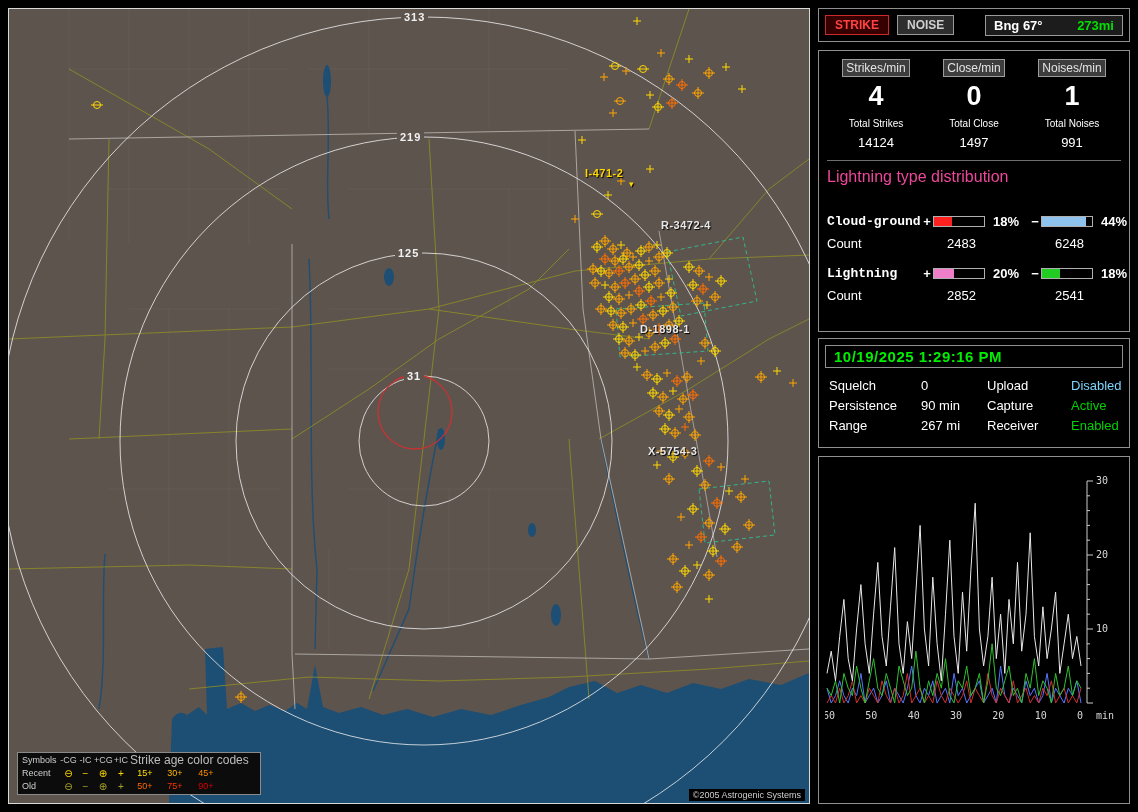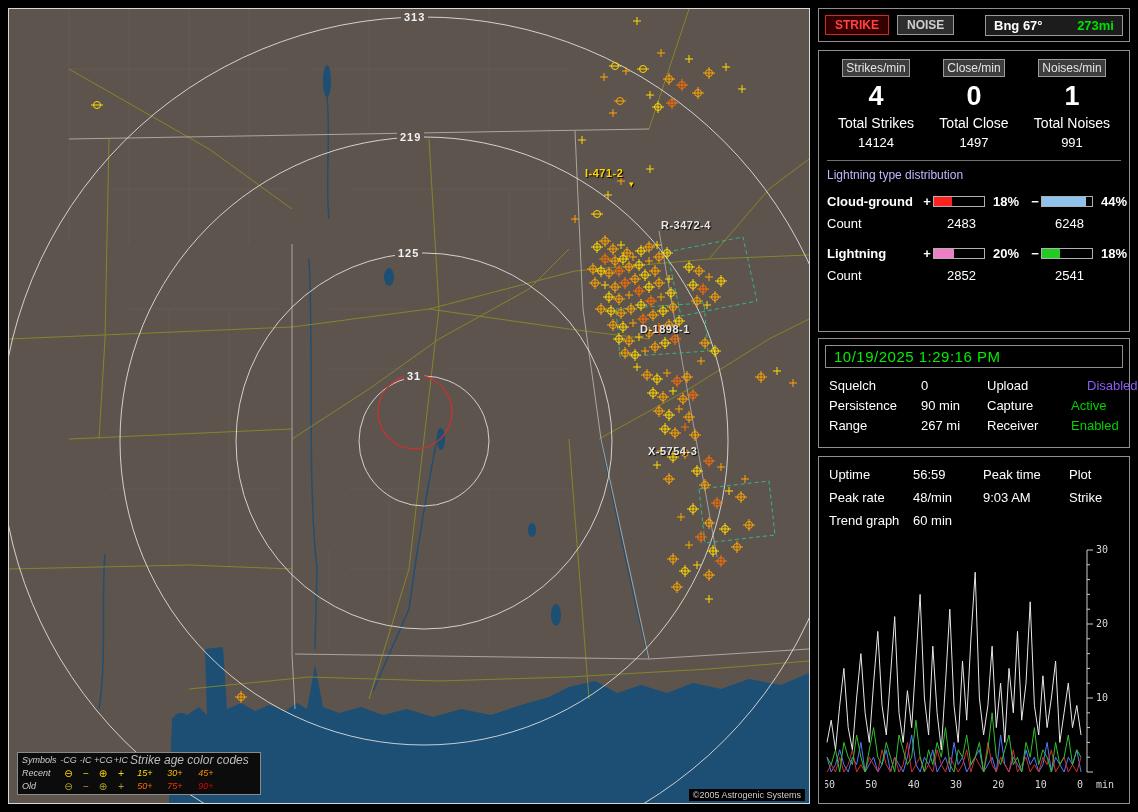--- a/index.html
+++ b/index.html
@@ -15,21 +15,21 @@
                 padding:0 3px; font-weight:bold; letter-spacing:1px; }
   .storm-label { position:absolute; font-size:11px; font-weight:bold;
                  text-shadow:1px 1px 1px #000; letter-spacing:.5px; }
   .storm-caret { position:absolute; font-size:9px; color:#ffd800; text-shadow:1px 1px 1px #000; }
 
   
   #map-legend { position:absolute; left:8px; bottom:8px; width:244px; background:#0c0c0c;
                 border:1px solid #8a8a8a; font-size:9px; color:#c8c8c8; padding:1px 2px; }
   .leg-grid { display:grid; grid-template-columns:40px 17px 17px 18px 18px 30px 30px 32px;
               line-height:13px; }
-  .leg-grid span { text-align:center; white-space:nowrap;font-style:italic; }
+  .leg-grid span { text-align:center; white-space:nowrap; }
   .leg-grid .lbl { text-align:left; padding-left:2px; color:#cfcfcf; }
   .leg-age-header { grid-column:6 / span 3; font-size:12px; color:#bdbdbd; }
   .leg-sym { font-size:10px; line-height:13px; }
   #map-copyright { position:absolute; right:4px; bottom:2px; font-size:9px; color:#cfcfcf;
                    background:#000; padding:1px 4px; }
 
   
   .pbox { position:absolute; left:818px; width:312px; background:#000;
           border:1px solid #8f8f8f; color:#fff; }
   #box-top   { top:8px;   height:34px; display:flex; align-items:center; padding:0 6px; gap:8px; }
@@ -42,40 +42,40 @@
   .chip.strike { color:#ff4242; border-color:#cc2a2a; background:#360000; }
   #bng-box { margin-left:auto; border:1px solid #9a9a9a; background:#1c1c1c;
              display:flex; gap:10px; padding:2px 8px; font-size:13px; font-weight:bold;
              min-width:138px; justify-content:space-between; }
   .green { color:#00e000; }
 
   .cnt-grid { display:grid; grid-template-columns:1fr 1fr 1fr; text-align:center; row-gap:2px; }
   .cnt-chip { justify-self:center; font-size:12px; padding:1px 3px; border:1px solid #9c9c9c;
               background:#3d3d3d; color:#e4e4e4; cursor:pointer; }
   .cnt-big { font-size:27px; font-weight:bold; line-height:34px; }
-  .cnt-lbl { font-size:14px; line-height:17px; }
+  .cnt-lbl { font-size:10px; line-height:17px; }
   .cnt-val { font-size:13px; line-height:17px; }
 
   .divider { border-top:1px solid #6f6f6f; margin:9px 0 7px 0; }
-  .dist-title { font-size:12px; color:#c4b5fd; margin-bottom:8px; }
+  .dist-title { font-size:16px; color:#ec4899; margin-bottom:24px; }
 
   .dist-row { display:grid; grid-template-columns:94px 12px 56px 40px 12px 56px 40px;
               align-items:center; height:22px; font-size:13px; }
-  .dist-row .dlabel { font-weight:bold; }
+  .dist-row .dlabel { font-weight:bold;font-family:Liberation Mono, monospace; }
   .dist-row .sign { text-align:center; font-weight:bold; }
   .gauge { width:52px; height:11px; border:1px solid #b0b0b0; background:#000; }
   .gauge > div { height:100%; }
   .pct { font-weight:bold; padding-left:4px; }
   .count-row { display:grid; grid-template-columns:94px 12px 96px 12px 96px;
                height:22px; align-items:center; font-size:13px; }
   .count-row .cv { padding-left:14px; }
   .dist-gap { height:8px; }
 
   #datetime-box { border:1px solid #8f8f8f; padding:2px 8px; margin:2px 0 8px 0;
-                  font-size:15px; font-weight:normal; color:#00ee00; letter-spacing:.5px; }
+                  font-size:15px; font-weight:bold; color:#00ee00; letter-spacing:.5px; }
   .info-grid { display:grid; grid-template-columns:92px 66px 84px auto;
                font-size:13px; line-height:20px; padding-left:4px; }
 
   .trend-grid { display:grid; grid-template-columns:84px 70px 86px auto;
                 font-size:13px; line-height:23px; padding-left:4px; }
   #trend-chart { margin-top:6px; }
   .axis-text { font-size:10px; fill:#d8d8d8; font-family:"DejaVu Sans Mono",monospace; }
 </style>
 </head>
 <body>
@@ -977,51 +977,35 @@
       <span class="cv">2541</span>
     </div>
   </div>
 
   <div class="pbox" id="box-info">
     <div id="datetime-box">10/19/2025 1:29:16 PM</div>
     <div class="info-grid">
       <span>Squelch</span>
       <span>0</span>
       <span>Upload</span>
-      <span style="color: #8b5cf6; margin-left: 16px;">Disabled</span>
+      <span style="color: #7dd3fc;">Disabled</span>
 
       <span>Persistence</span>
       <span>90 min</span>
       <span>Capture</span>
       <span style="color: rgb(0, 208, 0);">Active</span>
 
       <span>Range</span>
       <span>267 mi</span>
       <span>Receiver</span>
       <span style="color: rgb(0, 208, 0);">Enabled</span>
     </div>
   </div>
 
   <div class="pbox" id="box-trend">
-    <div class="trend-grid">
-      <span>Uptime</span>
-      <span>56:59</span>
-      <span>Peak time</span>
-      <span>Plot</span>
-
-      <span>Peak rate</span>
-      <span>48/min</span>
-      <span>9:03 AM</span>
-      <span>Strike</span>
-
-      <span>Trend graph</span>
-      <span>60 min</span>
-      <span></span>
-        <span></span>
-    </div>
     <svg id="trend-chart" width="298" height="262" viewBox="0 0 298 262">
         <rect x="0" y="0" width="298" height="262" fill="#000"></rect>
         <line x1="262" y1="12" x2="262" y2="234" stroke="#cccccc" stroke-width="1"></line>
         <line x1="262" y1="234" x2="268" y2="234" stroke="#cccccc" stroke-width="1"></line>
         <line x1="262" y1="219.2" x2="265" y2="219.2" stroke="#cccccc" stroke-width="1"></line>
         <line x1="262" y1="204.4" x2="265" y2="204.4" stroke="#cccccc" stroke-width="1"></line>
         <line x1="262" y1="189.6" x2="265" y2="189.6" stroke="#cccccc" stroke-width="1"></line>
         <line x1="262" y1="174.8" x2="265" y2="174.8" stroke="#cccccc" stroke-width="1"></line>
         <line x1="262" y1="160" x2="268" y2="160" stroke="#cccccc" stroke-width="1"></line>
         <line x1="262" y1="145.2" x2="265" y2="145.2" stroke="#cccccc" stroke-width="1"></line>

